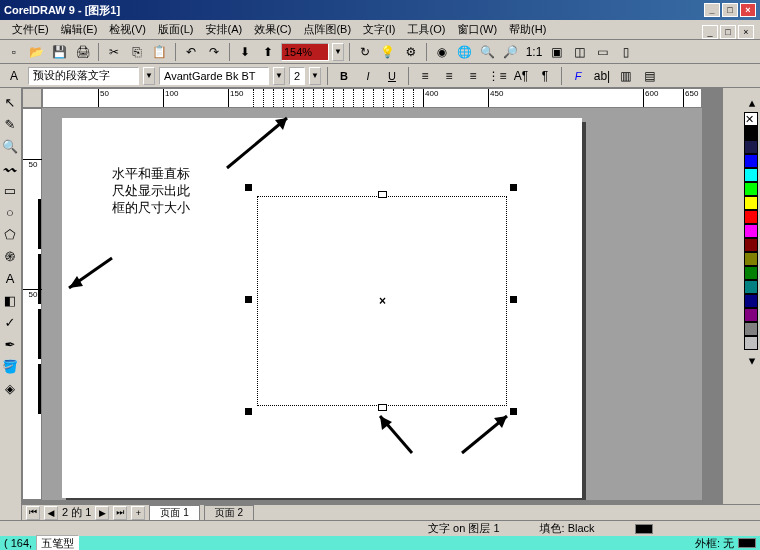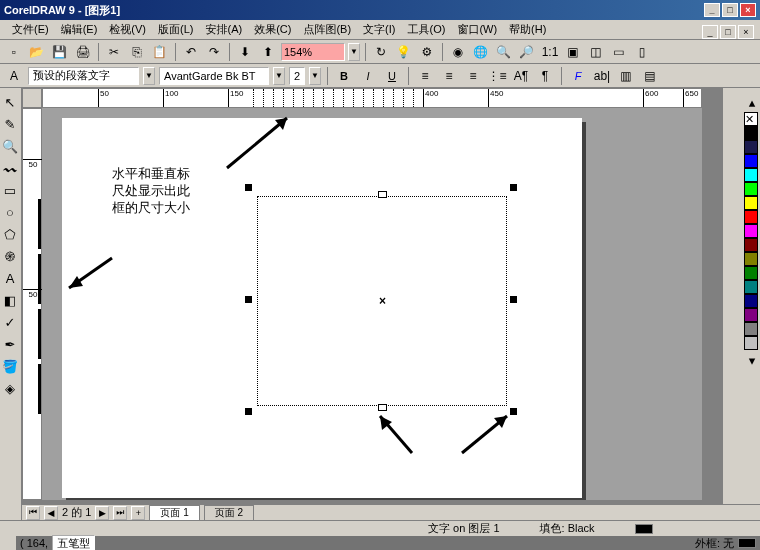--- a/index.html
+++ b/index.html
@@ -8,21 +8,21 @@
 .titlebar-text{flex:1}
 .winbtns{display:flex;gap:2px}
 .winbtn{width:16px;height:14px;background:#d4d0c8;border:1px solid #fff;color:#000;display:flex;align-items:center;justify-content:center;font-size:9px;cursor:pointer}
 .winbtn.close{background:#e04343;color:#fff}
 .menubar{height:20px;background:#d4d0c8;display:flex;align-items:flex-end;padding:0 6px;border-bottom:1px solid #808080}
 .menu-item{padding:2px 6px;cursor:pointer}
 .docbtns{margin-left:auto;display:flex;gap:2px}
 .toolbar{height:24px;background:#d4d0c8;display:flex;align-items:center;padding:0 4px;gap:3px;border-bottom:1px solid #808080}
 .tbtn{width:20px;height:20px;border:1px solid #d4d0c8;display:flex;align-items:center;justify-content:center;cursor:pointer;font-size:12px}
 .sep{width:1px;height:18px;background:#808080;margin:0 2px}
-.zoom-input{width:64px;height:18px;border:1px inset #fff;background:#fca5a5;padding:0 2px}
+.zoom-input{width:48px;height:18px;border:1px inset #fff;background:#b91c1c;padding:0 2px}
 .propbar{height:24px;background:#d4d0c8;display:flex;align-items:center;padding:0 4px;gap:4px;border-bottom:1px solid #808080}
 .prop-input{height:18px;border:1px inset #fff;background:#fff;padding:0 4px}
 .dropdown-btn{width:12px;height:18px;border:1px outset #fff;background:#d4d0c8;font-size:8px;display:flex;align-items:center;justify-content:center;cursor:pointer}
 .workspace{position:absolute;top:88px;left:0;right:0;bottom:30px;display:flex}
 .toolbox{width:22px;background:#d4d0c8;border-right:1px solid #808080;display:flex;flex-direction:column;padding-top:4px;gap:2px}
 .tool{width:20px;height:20px;display:flex;align-items:center;justify-content:center;cursor:pointer;font-size:13px}
 .ruler-area{flex:1;position:relative;background:#808080}
 .ruler-h{position:absolute;top:0;left:20px;right:20px;height:20px;background:#fff;border:1px solid #808080;overflow:hidden}
 .ruler-v{position:absolute;top:20px;left:0;width:20px;bottom:20px;background:#fff;border:1px solid #808080}
 .ruler-corner{position:absolute;top:0;left:0;width:20px;height:20px;background:#d4d0c8;border:1px solid #808080}
@@ -34,21 +34,21 @@
 .center-x{position:absolute;font-size:12px;font-weight:bold}
 .annotation{position:absolute;font-size:13px;line-height:1.3;color:#000}
 .arrow{position:absolute}
 .colorbar{width:18px;background:#d4d0c8;display:flex;flex-direction:column;padding-top:4px;gap:0}
 .swatch{width:14px;height:14px;border:1px solid #000;margin:0 auto;cursor:pointer}
 .sidebar{width:20px;background:#d4d0c8;border-left:1px solid #808080}
 .statusbar{position:absolute;bottom:14px;left:0;right:0;height:16px;background:#d4d0c8;border-top:1px solid #808080;display:flex;align-items:center;padding:0 8px;gap:40px}
 .pagenav{position:absolute;bottom:30px;left:22px;right:0;height:16px;background:#d4d0c8;border-top:1px solid #808080;display:flex;align-items:center;padding:0 4px;gap:4px}
 .pagetab{padding:0 10px;border:1px solid #808080;background:#fff;font-size:10px;cursor:pointer}
 .navbtn{width:14px;height:14px;border:1px outset #fff;font-size:9px;display:flex;align-items:center;justify-content:center;cursor:pointer}
-.bottombar{position:absolute;bottom:0;left:16px;right:0;height:14px;background:#737373;display:flex;align-items:center;padding:0 4px;font-size:10px;gap:4px}
+.bottombar{position:absolute;bottom:0;left:0;right:0;height:14px;background:#5eead4;display:flex;align-items:center;padding:0 4px;font-size:10px;gap:4px}
 .tick{position:absolute;top:0;font-size:8px;border-left:1px solid #000;padding-left:1px;height:20px}
 .vtick{position:absolute;left:0;font-size:8px;border-top:1px solid #000;width:20px;text-align:center}
 .ruler-mark{position:absolute;border-left:1px dotted #000;top:0;height:20px}
 .vruler-seg{position:absolute;background:#000;left:15px;width:3px;height:50px}
 </style>
 </head>
 <body>
 
 <div class="titlebar">
   <span class="titlebar-text">CorelDRAW 9 - [图形1]</span>

